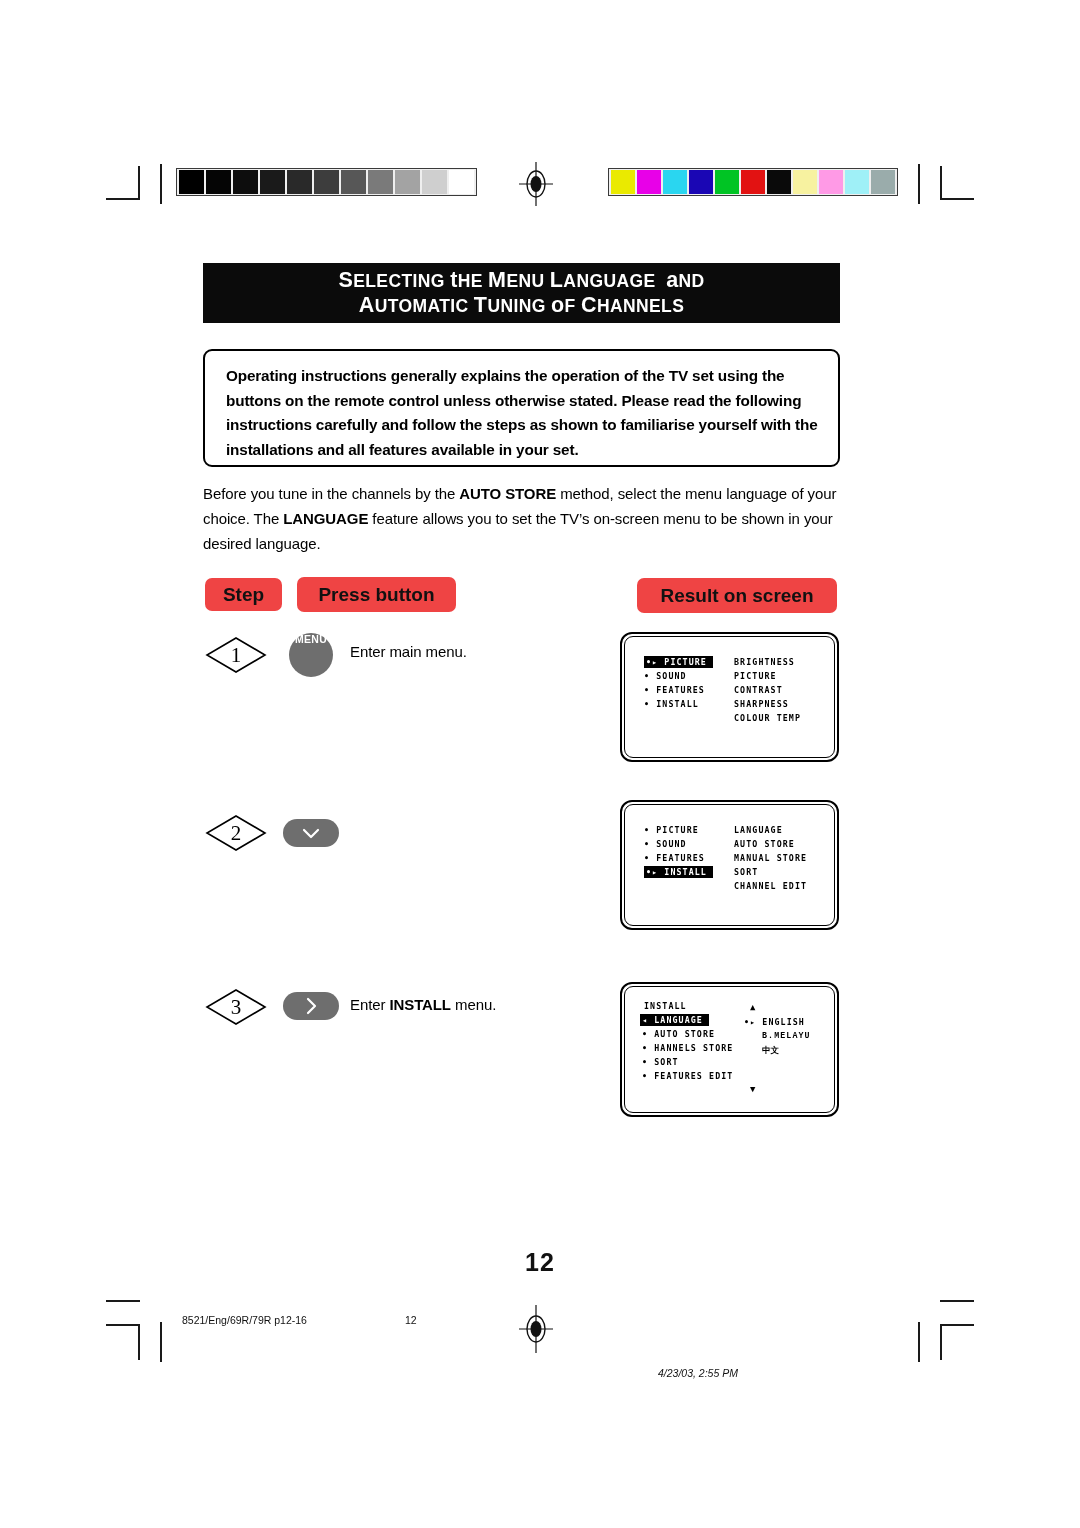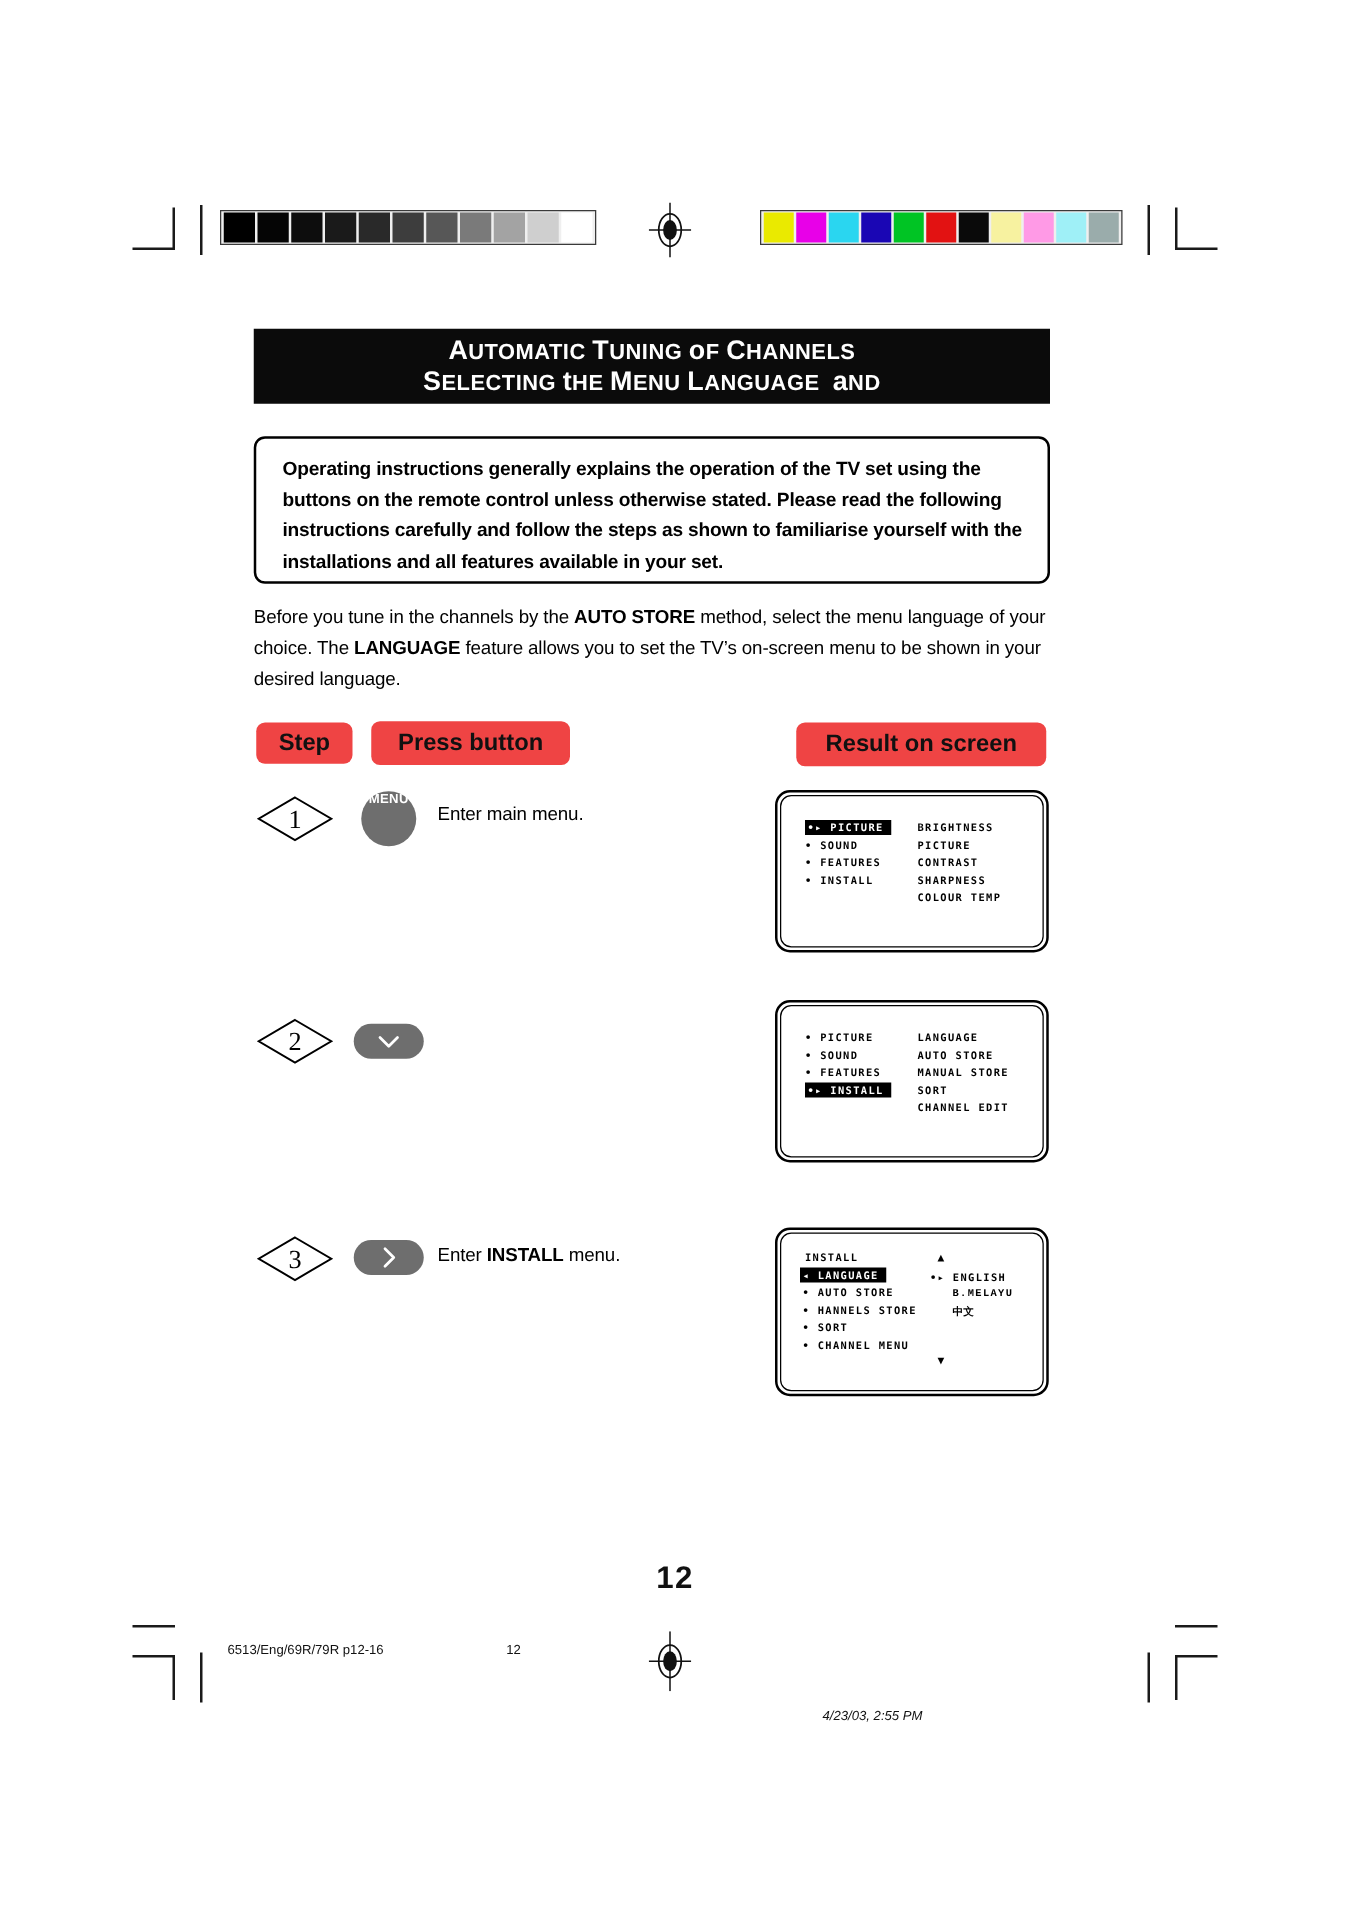--- a/index.html
+++ b/index.html
@@ -129,22 +129,22 @@
       <div class="sw" style="background: rgb(0, 196, 36);"></div>
       <div class="sw" style="background: rgb(226, 18, 18);"></div>
       <div class="sw" style="background: rgb(10, 10, 10);"></div>
       <div class="sw" style="background: rgb(247, 242, 160);"></div>
       <div class="sw" style="background: rgb(255, 154, 230);"></div>
       <div class="sw" style="background: rgb(159, 240, 247);"></div>
       <div class="sw" style="background: rgb(154, 172, 171);"></div>
     </div>
 
   <div class="banner">
+    <div class="ln" id="title1"><span class="cap">S</span>ELECTING <span class="cap">t</span>HE <span class="cap">M</span>ENU <span class="cap">L</span>ANGUAGE  <span class="cap">a</span>ND</div>
     <div class="ln" id="title2"><span class="cap">A</span>UTOMATIC <span class="cap">T</span>UNING <span class="cap">o</span>F <span class="cap">C</span>HANNELS</div>
-    <div class="ln" id="title1"><span class="cap">S</span>ELECTING <span class="cap">t</span>HE <span class="cap">M</span>ENU <span class="cap">L</span>ANGUAGE  <span class="cap">a</span>ND</div>
   </div>
 
   <div class="introbox">
     <p>Operating instructions generally explains the operation of the TV set using the buttons on the remote control unless otherwise stated.  Please read the following instructions carefully and follow the steps as shown to familiarise yourself with the installations and all features available in your set.</p>
   </div>
 
   <div class="bodytext">
     <span>Before you tune in the channels by the </span><b>AUTO STORE</b><span> method, select the menu language of your choice. The </span><b>LANGUAGE</b><span> feature allows you to set the TV’s on-screen menu to be shown in your desired language.</span>
   </div>
 
@@ -223,21 +223,21 @@
   </div>
 
   <div class="tv" style="left:620px;top:982px;height:135px;">
     <div class="osd">
       <div class="row" style="left:22px;top:16px;">INSTALL</div>
 
       <div class="row" style="left:18px;top:30px;"><span class="hl" id="s3l0">◂ LANGUAGE</span></div>
       <div class="row" style="left:20px;top:44px;" id="s3l1">• AUTO STORE</div>
       <div class="row" style="left:20px;top:58px;" id="s3l2">• HANNELS STORE</div>
       <div class="row" style="left:20px;top:72px;" id="s3l3">• SORT</div>
-      <div class="row" style="left:20px;top:86px;" id="s3l4">• CHANNEL MENU</div>
+      <div class="row" style="left:20px;top:86px;" id="s3l4">• FEATURES EDIT</div>
 
       <div class="tri" style="left:128px;top:19px;">▲</div>
       <div class="row" style="left:122px;top:32px;" id="s3r0">•▸ ENGLISH</div>
       <div class="row" style="left:140px;top:46px;font-family:Liberation Mono, monospace;">B.MELAYU</div>
       <div class="row cjk" style="left:140px;top:60px;">中文</div>
       <div class="tri" style="left:128px;top:101px;">▼</div>
     </div>
   </div>
 
   <div class="pagenum">12</div>
@@ -254,17 +254,17 @@
 
   <div class="regmark" style="left:519px;top:1305px;">
     <svg width="34" height="48" viewBox="0 0 34 48">
       <line x1="17" y1="0" x2="17" y2="48" stroke="#111" stroke-width="1.2"></line>
       <line x1="0" y1="24" x2="34" y2="24" stroke="#111" stroke-width="1.2"></line>
       <ellipse cx="17" cy="24" rx="9" ry="13" fill="none" stroke="#111" stroke-width="1.4"></ellipse>
       <ellipse cx="17" cy="24" rx="5.5" ry="8" fill="#111"></ellipse>
     </svg>
   </div>
 
-  <div class="foot" style="left:182px;top:1314px;">6513/Eng/69R/79R p12-16</div>
+  <div class="foot" style="left:182px;top:1314px;">8521/Eng/69R/79R p12-16</div>
   <div class="foot" style="left:405px;top:1314px;">12</div>
   <div class="foot" style="left:658px;top:1367px;font-style:italic;">4/23/03, 2:55 PM</div>
 
 </div>
 
 </body></html>

